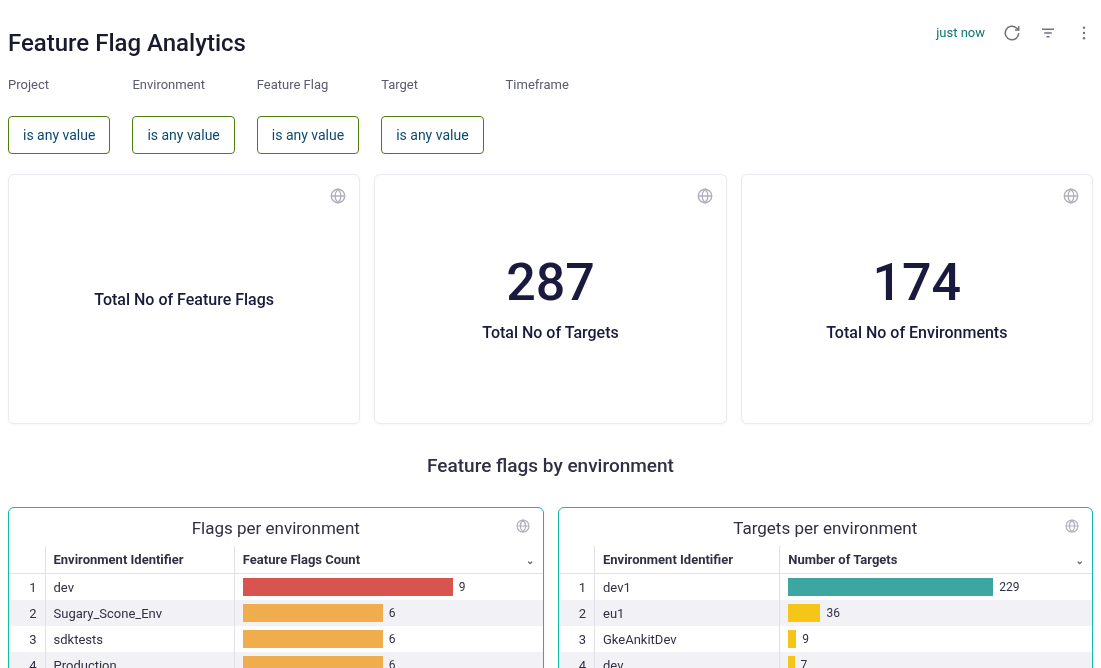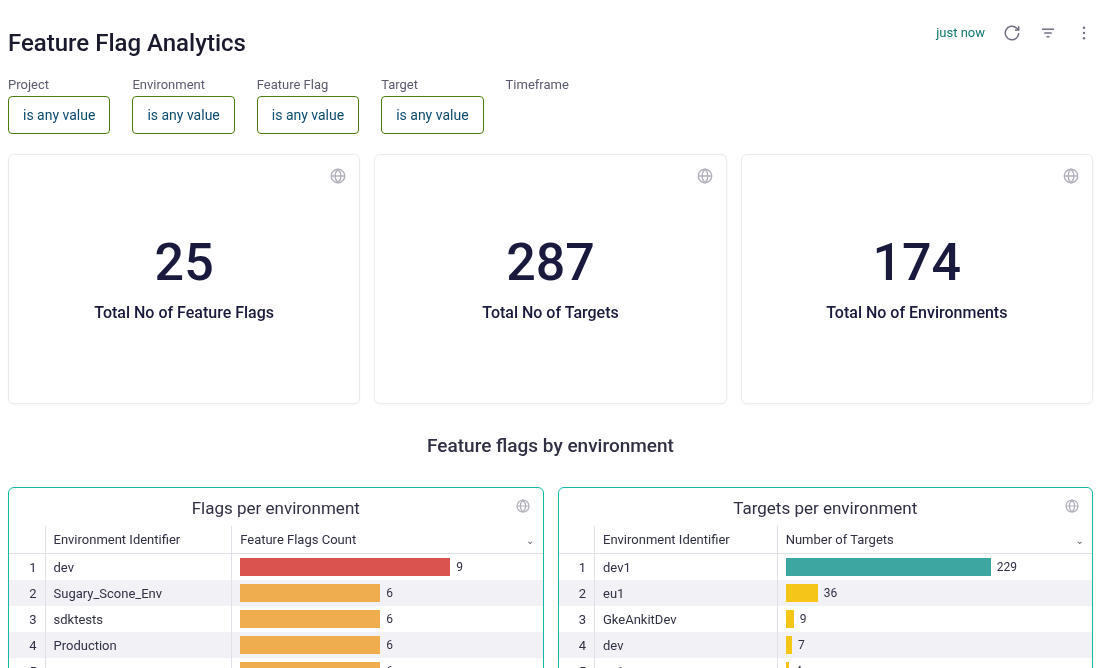--- a/index.html
+++ b/index.html
@@ -46,21 +46,21 @@
   .icon-btn svg { width: 18px; height: 18px; }
   .filters {
     display: flex;
     gap: 22px;
     padding: 10px 0 20px 0;
     flex-wrap: wrap;
   }
   .filter {
     display: flex;
     flex-direction: column;
-    gap: 4px;
+    gap: 24px;
   }
   .filter-label {
     font-size: 13px;
     color: #5a5a6e;
   }
   .filter-value {
     border: 1px solid #4d7c0f;
     border-radius: 4px;
     padding: 10px 14px;
     font-size: 14px;
@@ -140,21 +140,21 @@
     color: #b0b0bc;
   }
   .table-globe svg { width: 16px; height: 16px; }
   .tbl {
     width: 100%;
     border-collapse: collapse;
     font-size: 13px;
   }
   .tbl th {
     text-align: left;
-    font-weight: 400;
+    font-weight: 700;
     color: #303044;
     padding: 6px 8px;
     border-bottom: 1px solid #e0e0e8;
     background: #fff;
     position: relative;
   }
   .th-idx {
     width: 36px;
     border-right: 1px solid #e0e0e8;
   }
@@ -263,21 +263,20 @@
 </div>
 
 <div class="cards">
   <div class="card">
     <span class="card-globe">
       <svg viewBox="0 0 24 24" fill="none" stroke="currentColor" stroke-width="1.8">
           <circle cx="12" cy="12" r="9"></circle>
           <path d="M3 12h18M12 3c2.5 2.5 4 5.5 4 9s-1.5 6.5-4 9c-2.5-2.5-4-5.5-4-9s1.5-6.5 4-9z"></path>
         </svg>
     </span>
-    <div class="card-value">25</div>
     <div class="card-label">Total No of Feature Flags</div>
   </div>
   <div class="card">
     <span class="card-globe">
       <svg viewBox="0 0 24 24" fill="none" stroke="currentColor" stroke-width="1.8">
           <circle cx="12" cy="12" r="9"></circle>
           <path d="M3 12h18M12 3c2.5 2.5 4 5.5 4 9s-1.5 6.5-4 9c-2.5-2.5-4-5.5-4-9s1.5-6.5 4-9z"></path>
         </svg>
     </span>
     <div class="card-value">287</div>

